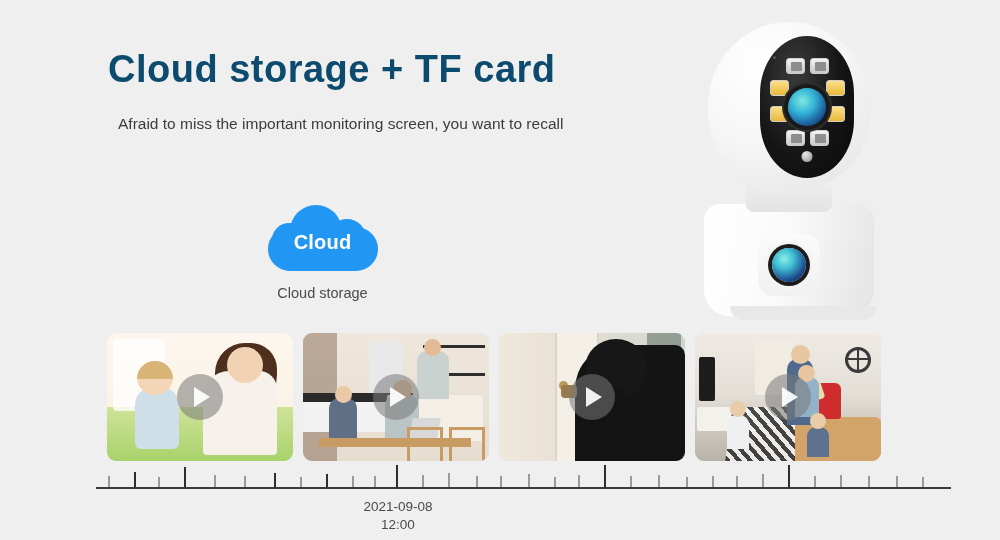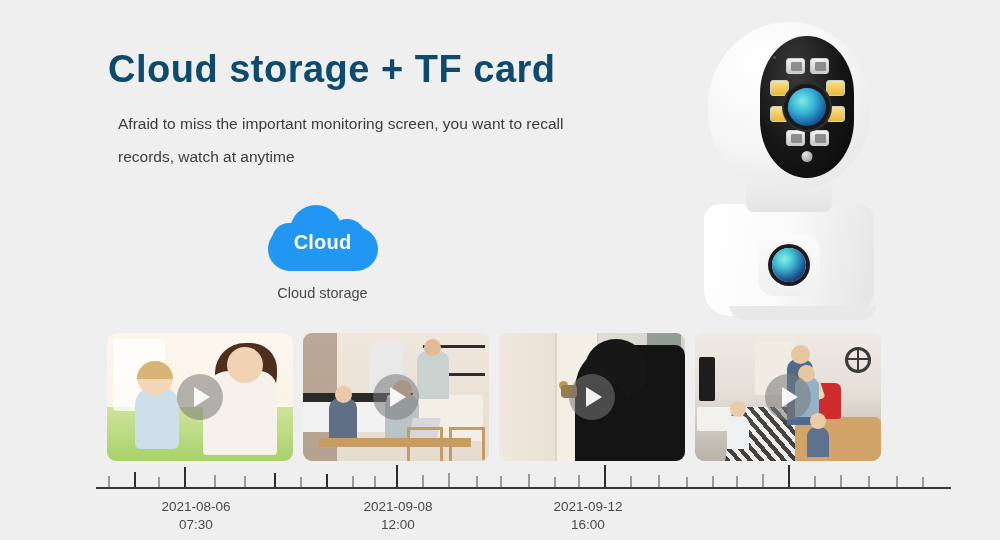--- a/index.html
+++ b/index.html
@@ -260,21 +260,20 @@
   }
   .tl-label .t-time { display:block; }
 </style>
 </head>
 <body>
 
 <div class="heading">Cloud storage + TF card</div>
 
 <div class="subcopy">
   <p>Afraid to miss the important monitoring screen, you want to recall</p>
-  <p>records, watch at anytime</p>
 </div>
 
 <div class="features">
 
 
   <div class="feature">
     <div class="cloud-wrap">
       <div class="cloud-shape">
         <span class="c-body"></span>
         <span class="c-b1"></span>
@@ -418,17 +417,15 @@
       <span class="tick minor" style="left: 666px; height: 15px;"></span>
       <span class="tick major" style="left: 692px; height: 24px;"></span>
       <span class="tick minor" style="left: 718px; height: 13px;"></span>
       <span class="tick minor" style="left: 744px; height: 14px;"></span>
       <span class="tick minor" style="left: 772px; height: 13px;"></span>
       <span class="tick minor" style="left: 800px; height: 13px;"></span>
       <span class="tick minor" style="left: 826px; height: 12px;"></span>
     </div>
   <div class="tl-axis"></div>
   <div class="tl-labels" id="tl-labels">
-      <div class="tl-label" style="left: 196px;"><span class="t-date">2021-08-06</span><span class="t-time">07:30</span></div>
       <div class="tl-label" style="left: 398px;"><span class="t-date">2021-09-08</span><span class="t-time">12:00</span></div>
-      <div class="tl-label" style="left: 588px;"><span class="t-date">2021-09-12</span><span class="t-time">16:00</span></div>
     </div>
 </div>
 
 </body></html>

